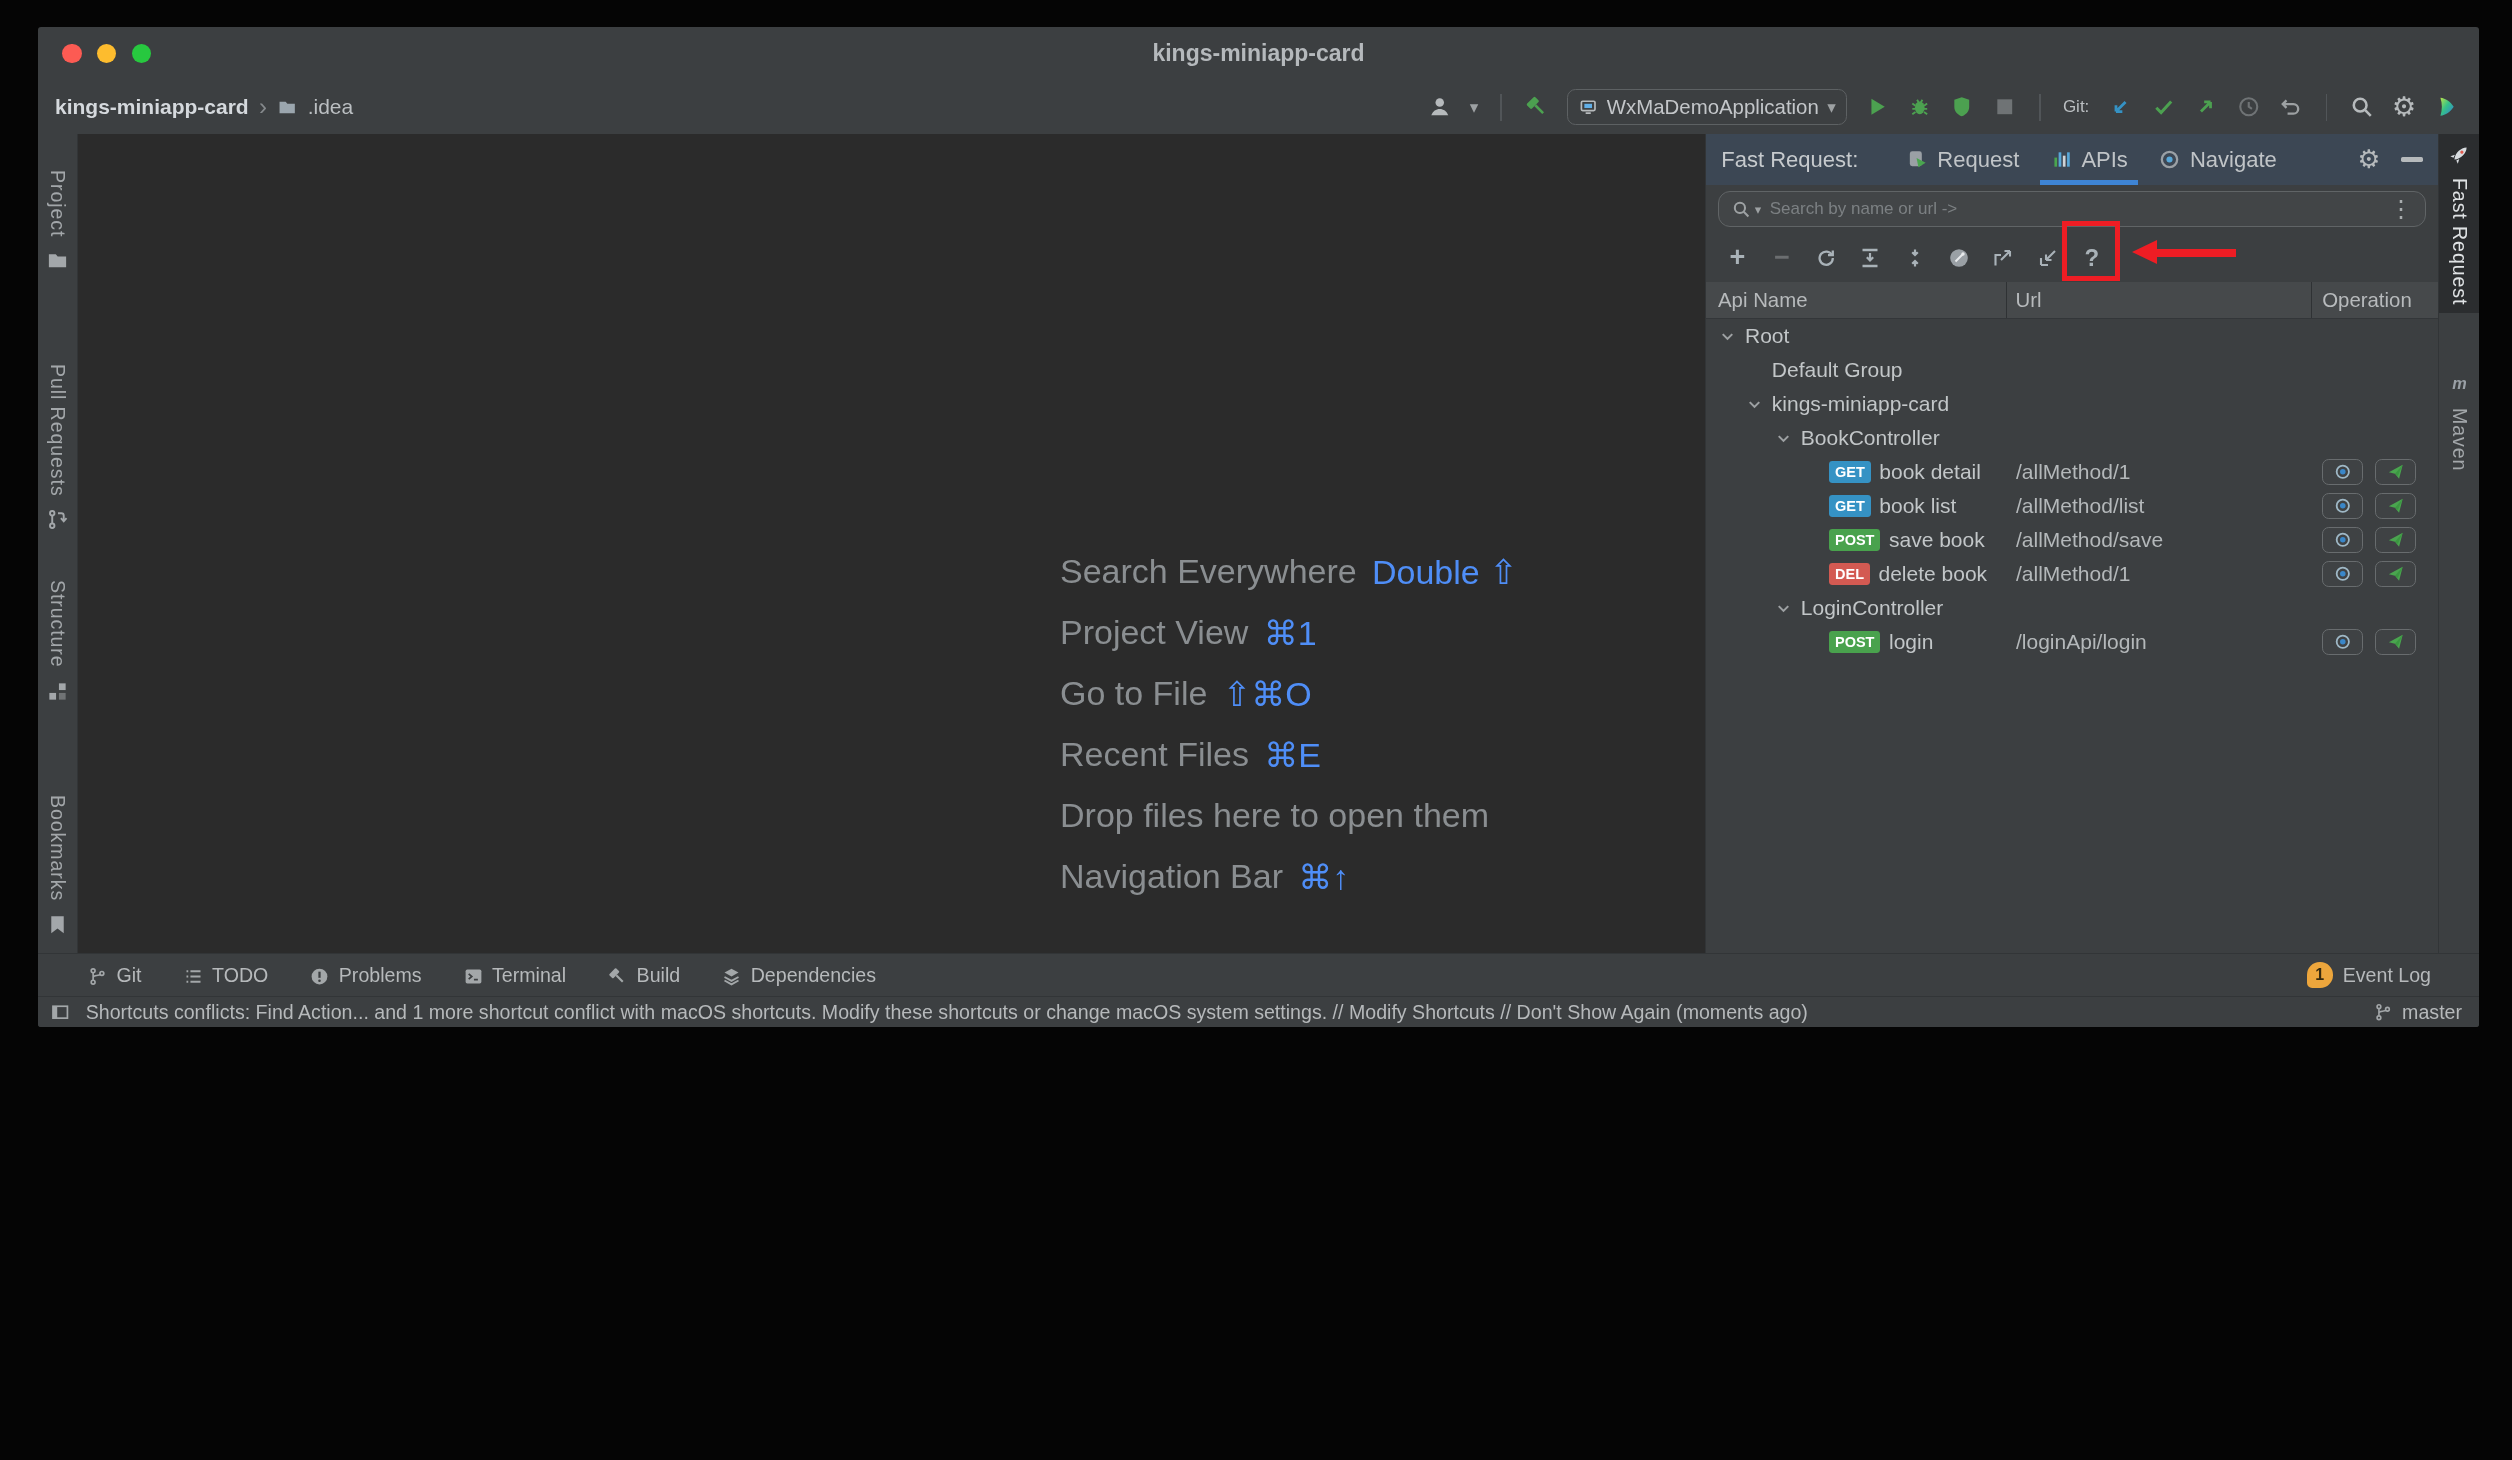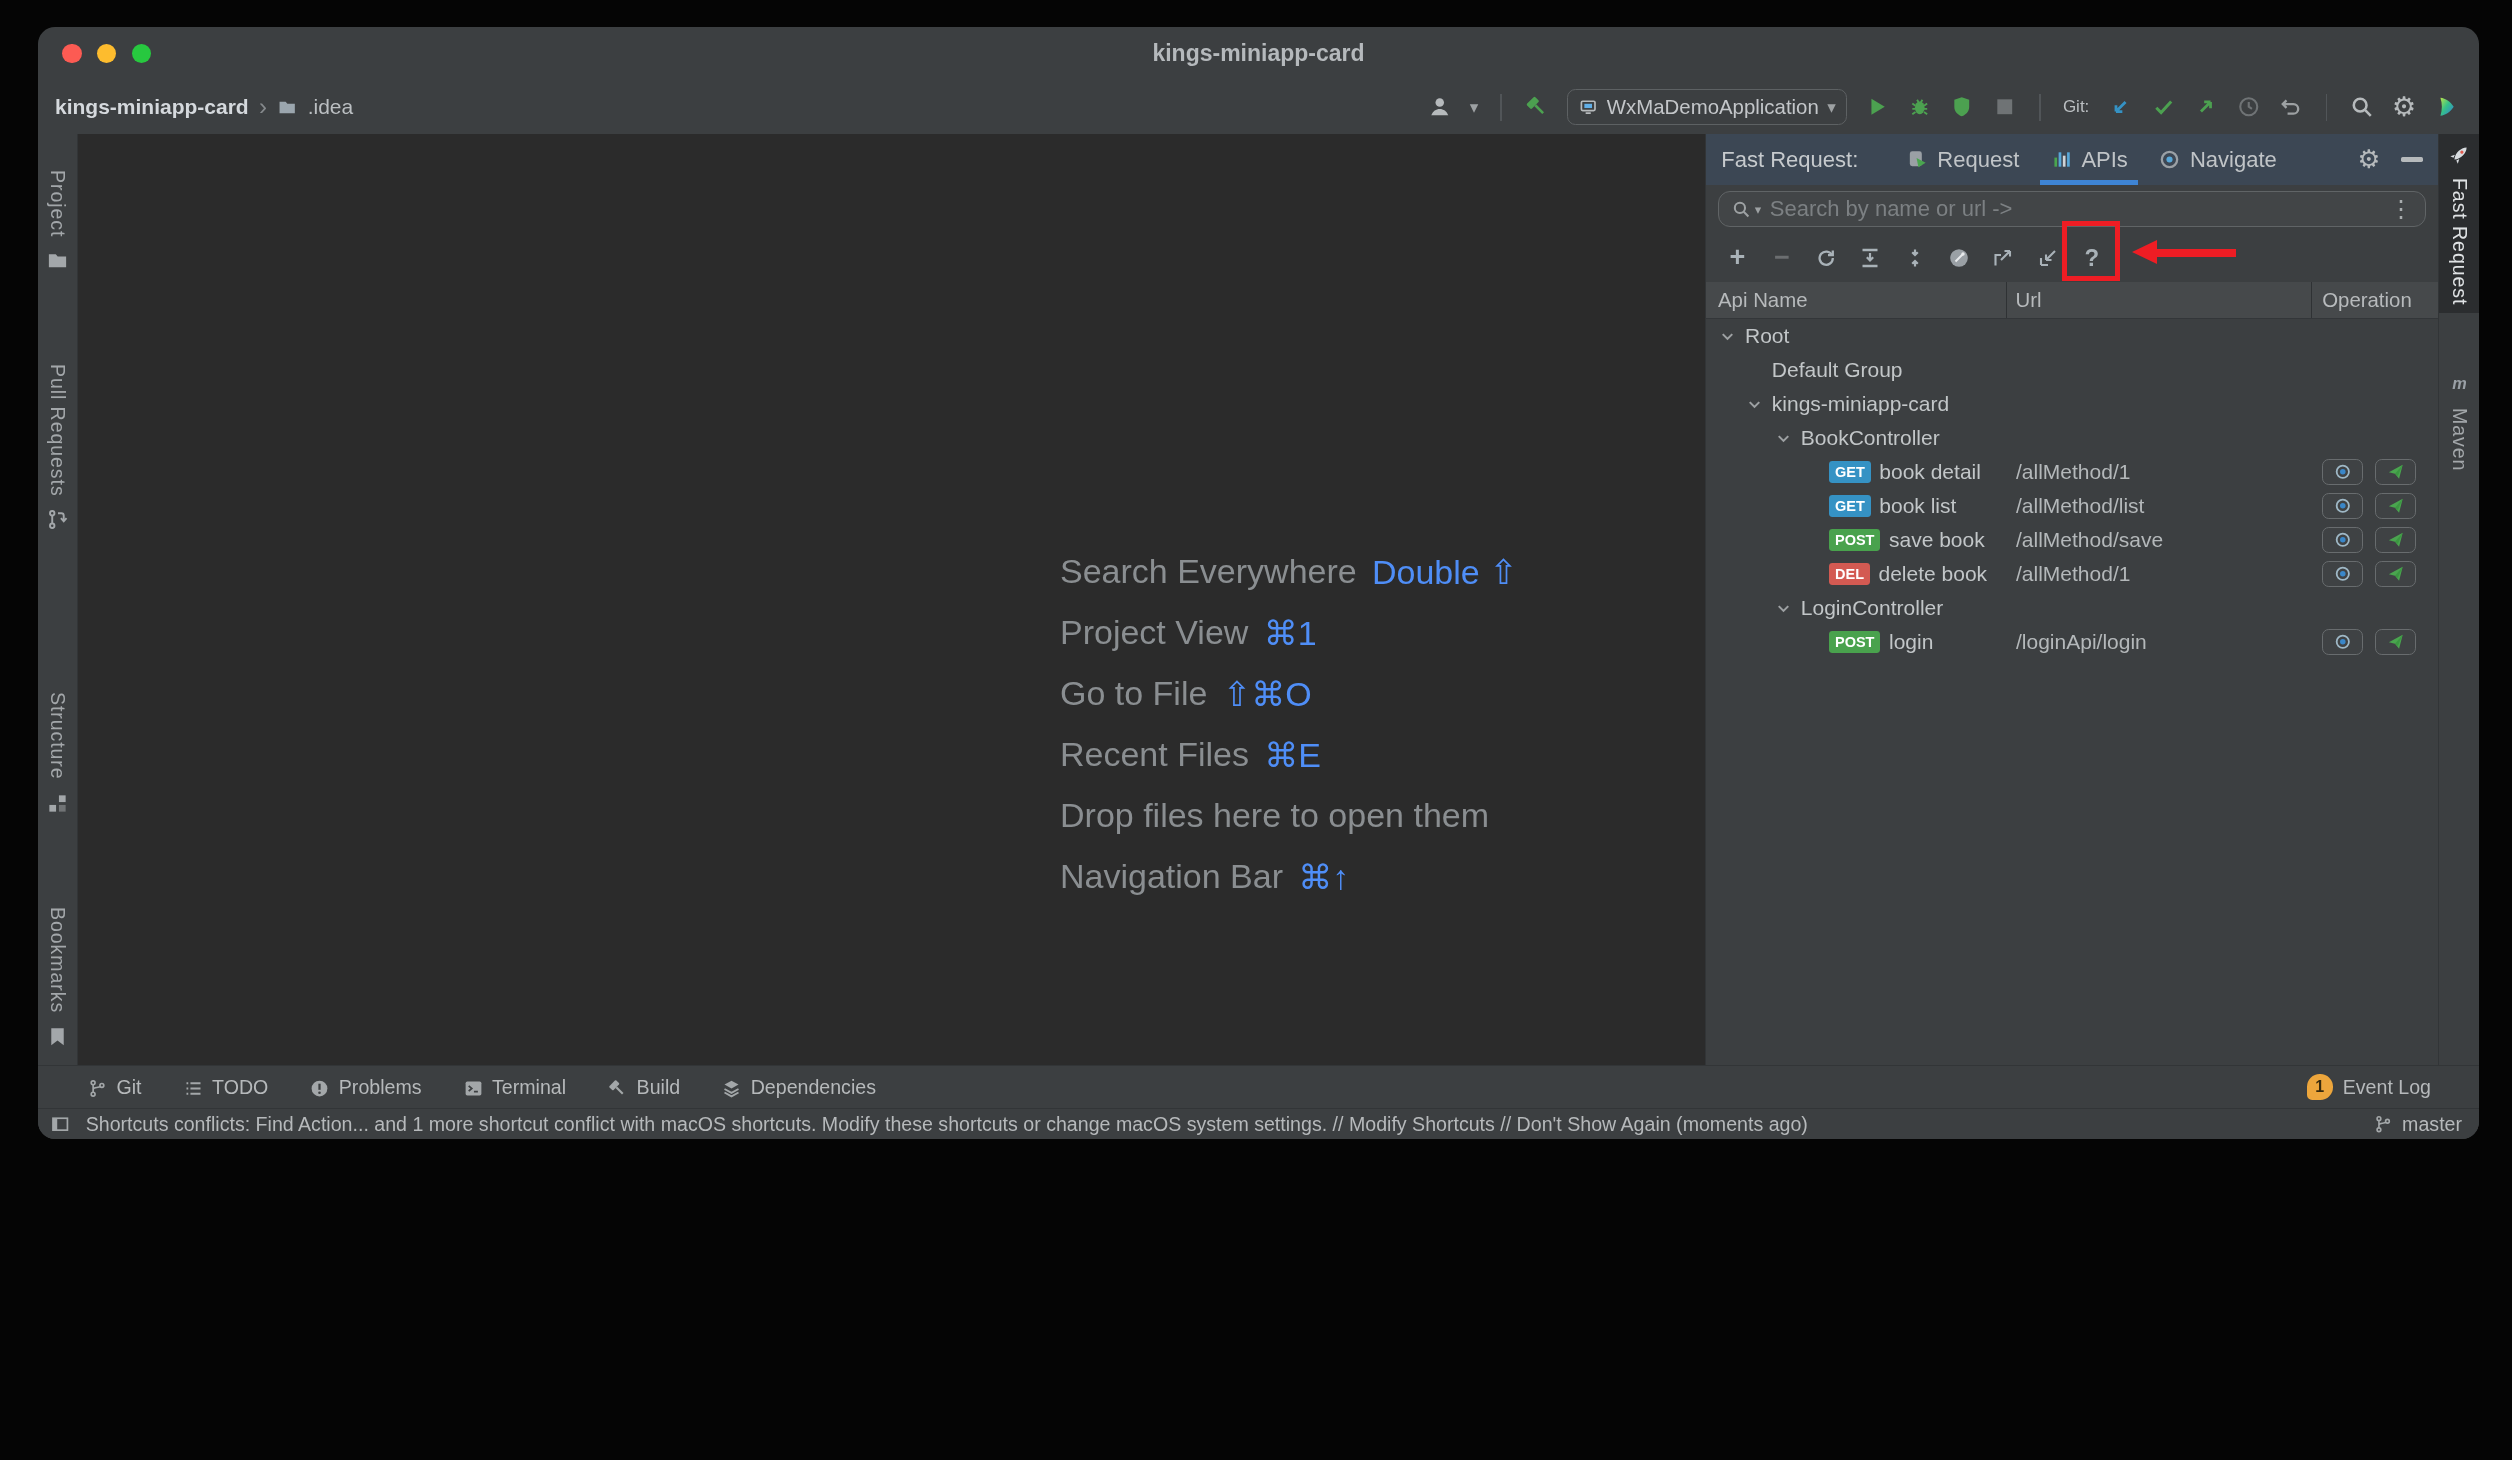--- a/index.html
+++ b/index.html
@@ -1,18 +1,18 @@
 <!DOCTYPE html>
 <html style="font-size:13.6px"><head>
 <meta charset="utf-8">
 <style>
   html,body{margin:0;padding:0;background:#000;}
   *{box-sizing:border-box;font-family:"Liberation Sans","DejaVu Sans",sans-serif;}
   #stage{position:relative;width:2512px;height:1460px;background:#050505;overflow:hidden;}
-  #window{position:absolute;left:38px;top:27px;width:2441px;height:1112px;background:#3c3f41;border-radius:17px;overflow:hidden;display:flex;flex-direction:column;}
+  #window{position:absolute;left:38px;top:27px;width:2441px;height:1000px;background:#3c3f41;border-radius:3px;overflow:hidden;display:flex;flex-direction:column;}
   
   .titlebar{height:53px;display:flex;align-items:center;position:relative;flex:0 0 auto;}
   .traffic{display:flex;gap:15.3px;padding-left:24px;}
   .light{width:19.6px;height:19.6px;border-radius:50%;}
   .light.close{background:#fc5b53;}
   .light.min{background:#fdbc2e;}
   .light.max{background:#27c83f;}
   .win-title{position:absolute;left:0;right:0;text-align:center;color:#b5b9bc;font-size:23px;font-weight:700;}
   
   .toolbar{height:54px;display:flex;align-items:center;padding:0 20.4px 0 17px;flex:0 0 auto;}
@@ -51,21 +51,21 @@
   .panel{width:732px;flex:0 0 auto;background:#3c3f41;position:relative;display:flex;flex-direction:column;}
   .fr-header{height:51px;background:#3c4754;display:flex;align-items:center;padding:0 15.3px;gap:6.8px;flex:0 0 auto;}
   .fr-title{color:#c6cacd;font-size:22px;margin-right:25.5px;}
   .fr-tab{position:relative;height:51px;display:flex;align-items:center;gap:8.5px;padding:0 15.3px;color:#c0c4c7;font-size:22px;cursor:default;}
   .fr-tab .ic svg{width:23px;height:23px;}
   .fr-tab.selected::after{content:"";position:absolute;left:5.1px;right:5.1px;bottom:0;height:5.1px;background:#3e84d4;}
   .fr-header-right{margin-left:auto;display:flex;align-items:center;gap:20.4px;}
   .hide-bar{width:22px;height:4.3px;background:#b6babc;border-radius:1.7px;}
   .fr-searchrow{height:48px;padding:6px 12px;flex:0 0 auto;}
   .fr-search{height:36px;border:1.7px solid #606466;background:#424547;border-radius:12px;display:flex;align-items:center;padding:0 12px;gap:8.5px;}
-  .fr-search .ph{color:#7c8083;font-size:22px;}
+  .fr-search .ph{color:#7c8083;font-size:17px;}
   .kebab{margin-left:auto;color:#a9adaf;font-size:24px;line-height:1;}
   .fr-tools{height:49px;display:flex;align-items:center;padding-left:17px;gap:15.3px;flex:0 0 auto;position:relative;}
   .fr-tool{width:29px;height:29px;display:flex;align-items:center;justify-content:center;color:#a9b2b8;}
   .fr-tool svg{width:24px;height:24px;}
   .fr-tool.disabled{color:#6b6e70;}
   .glyph-btn{font-size:27px;font-weight:700;line-height:1;}
   
   .ann-box{position:absolute;left:356px;top:87px;width:58px;height:60px;border:5.1px solid #ee1d24;z-index:5;}
   .ann-arrow{position:absolute;left:426px;top:106px;width:104px;height:25.5px;z-index:5;}
   .ann-arrow .head{position:absolute;left:0;top:0;width:0;height:0;border-top:12.8px solid transparent;border-bottom:12.8px solid transparent;border-right:25.5px solid #ee1d24;}

